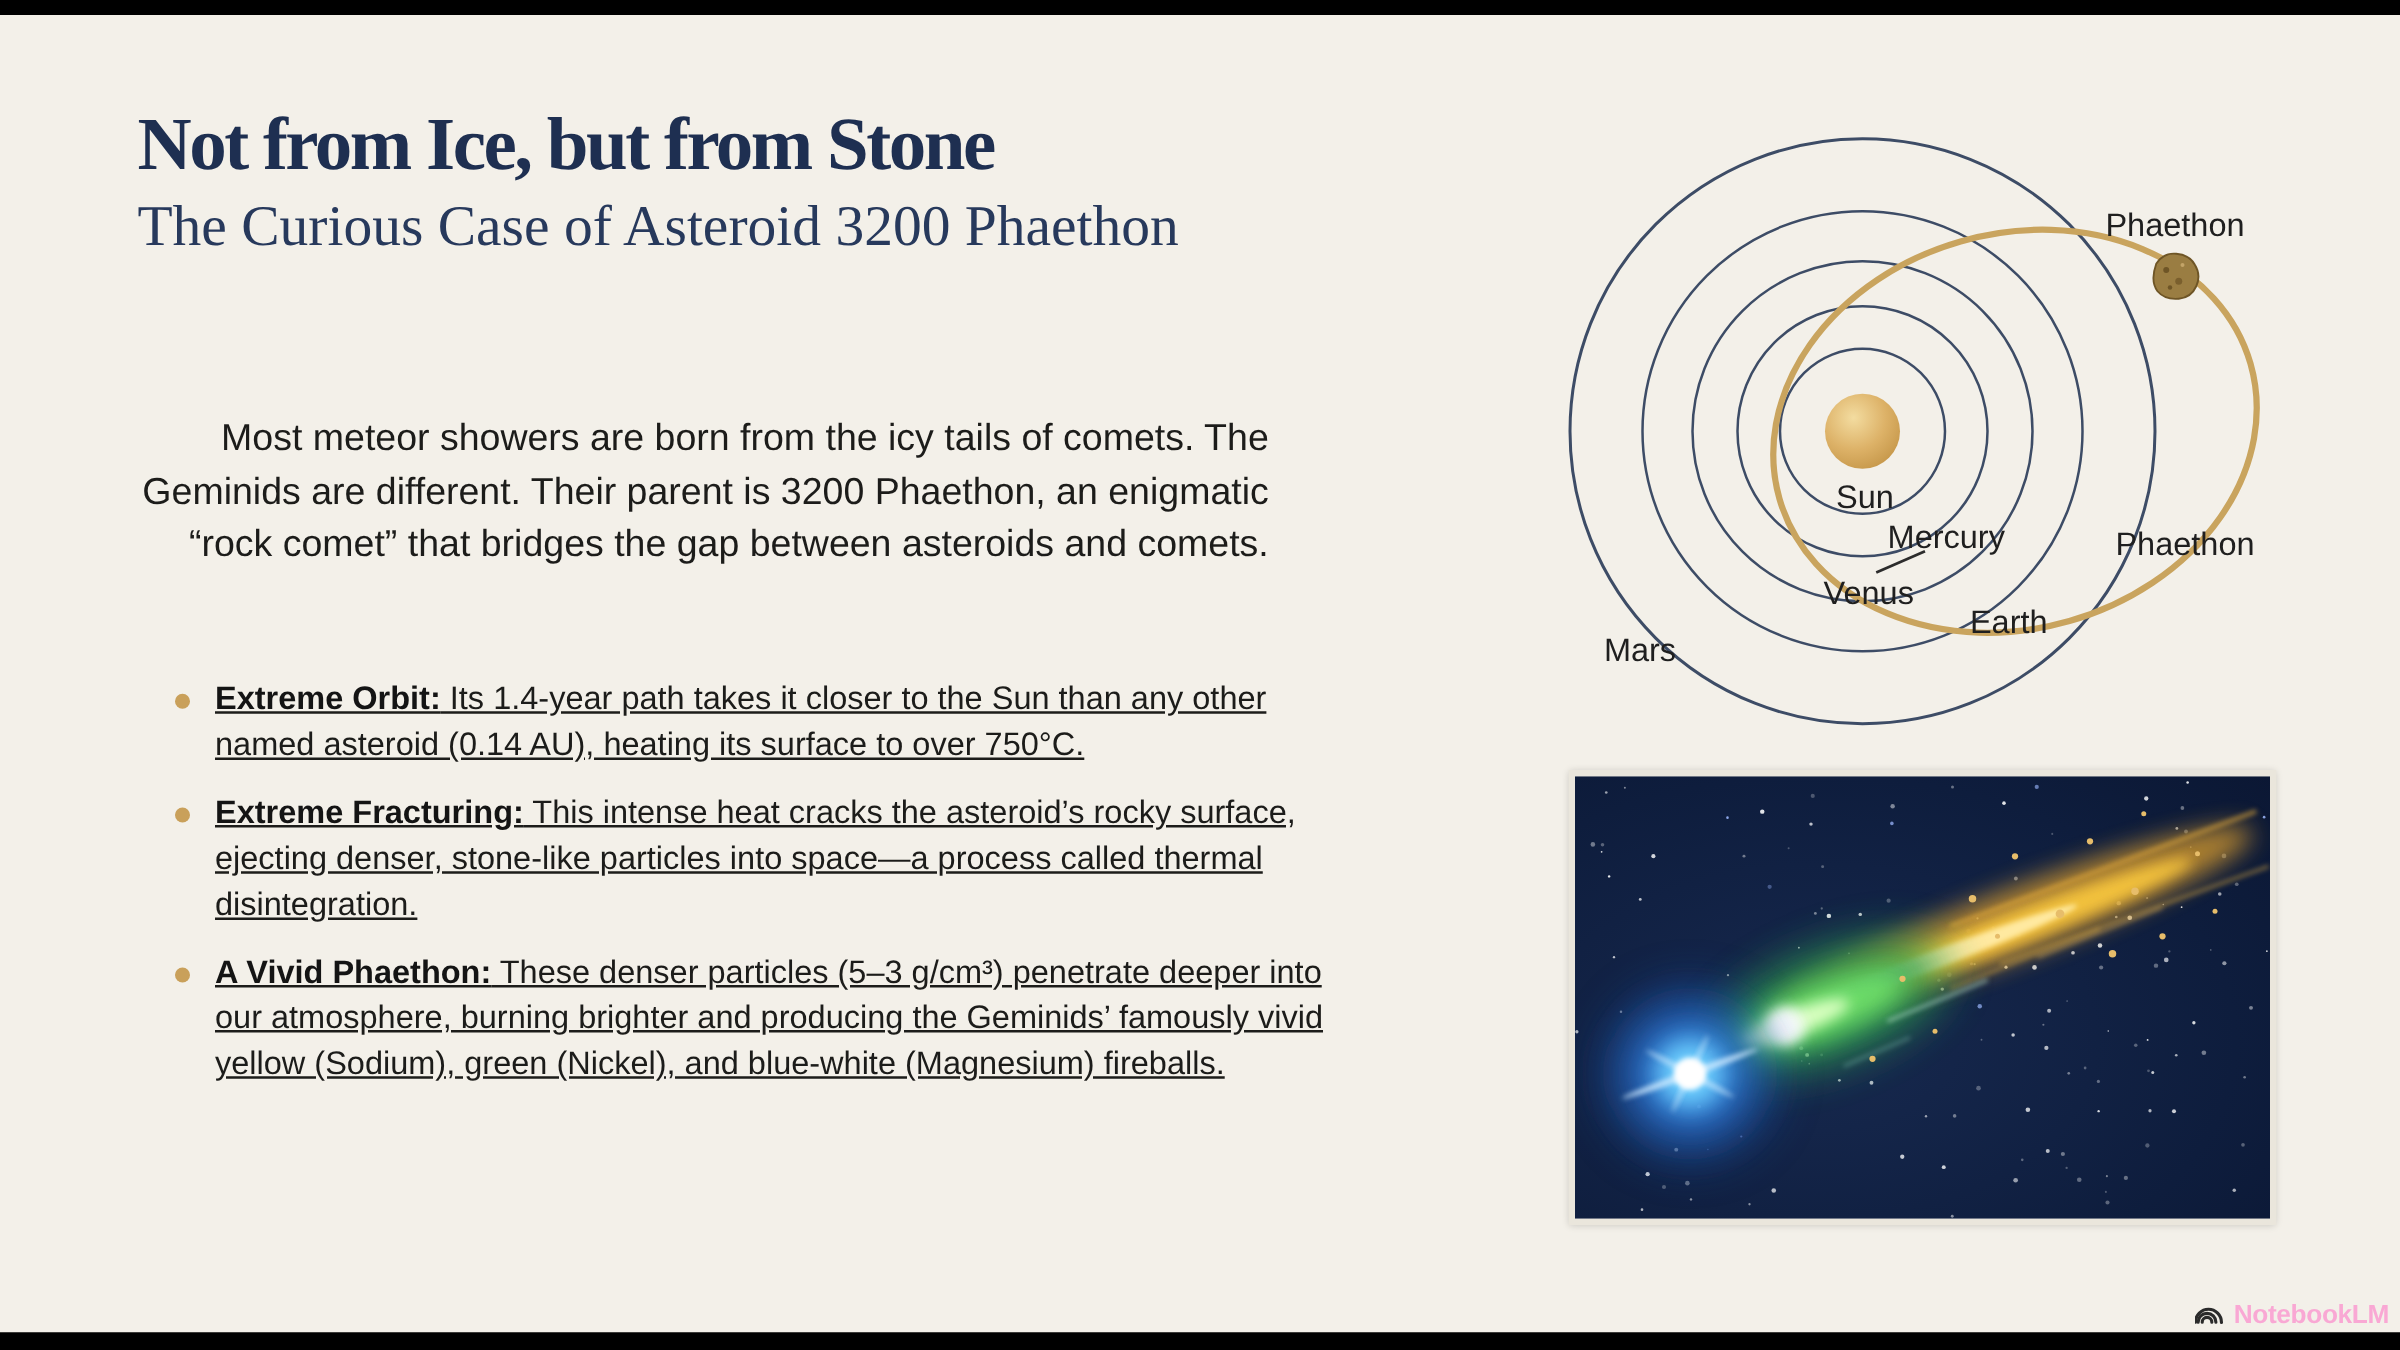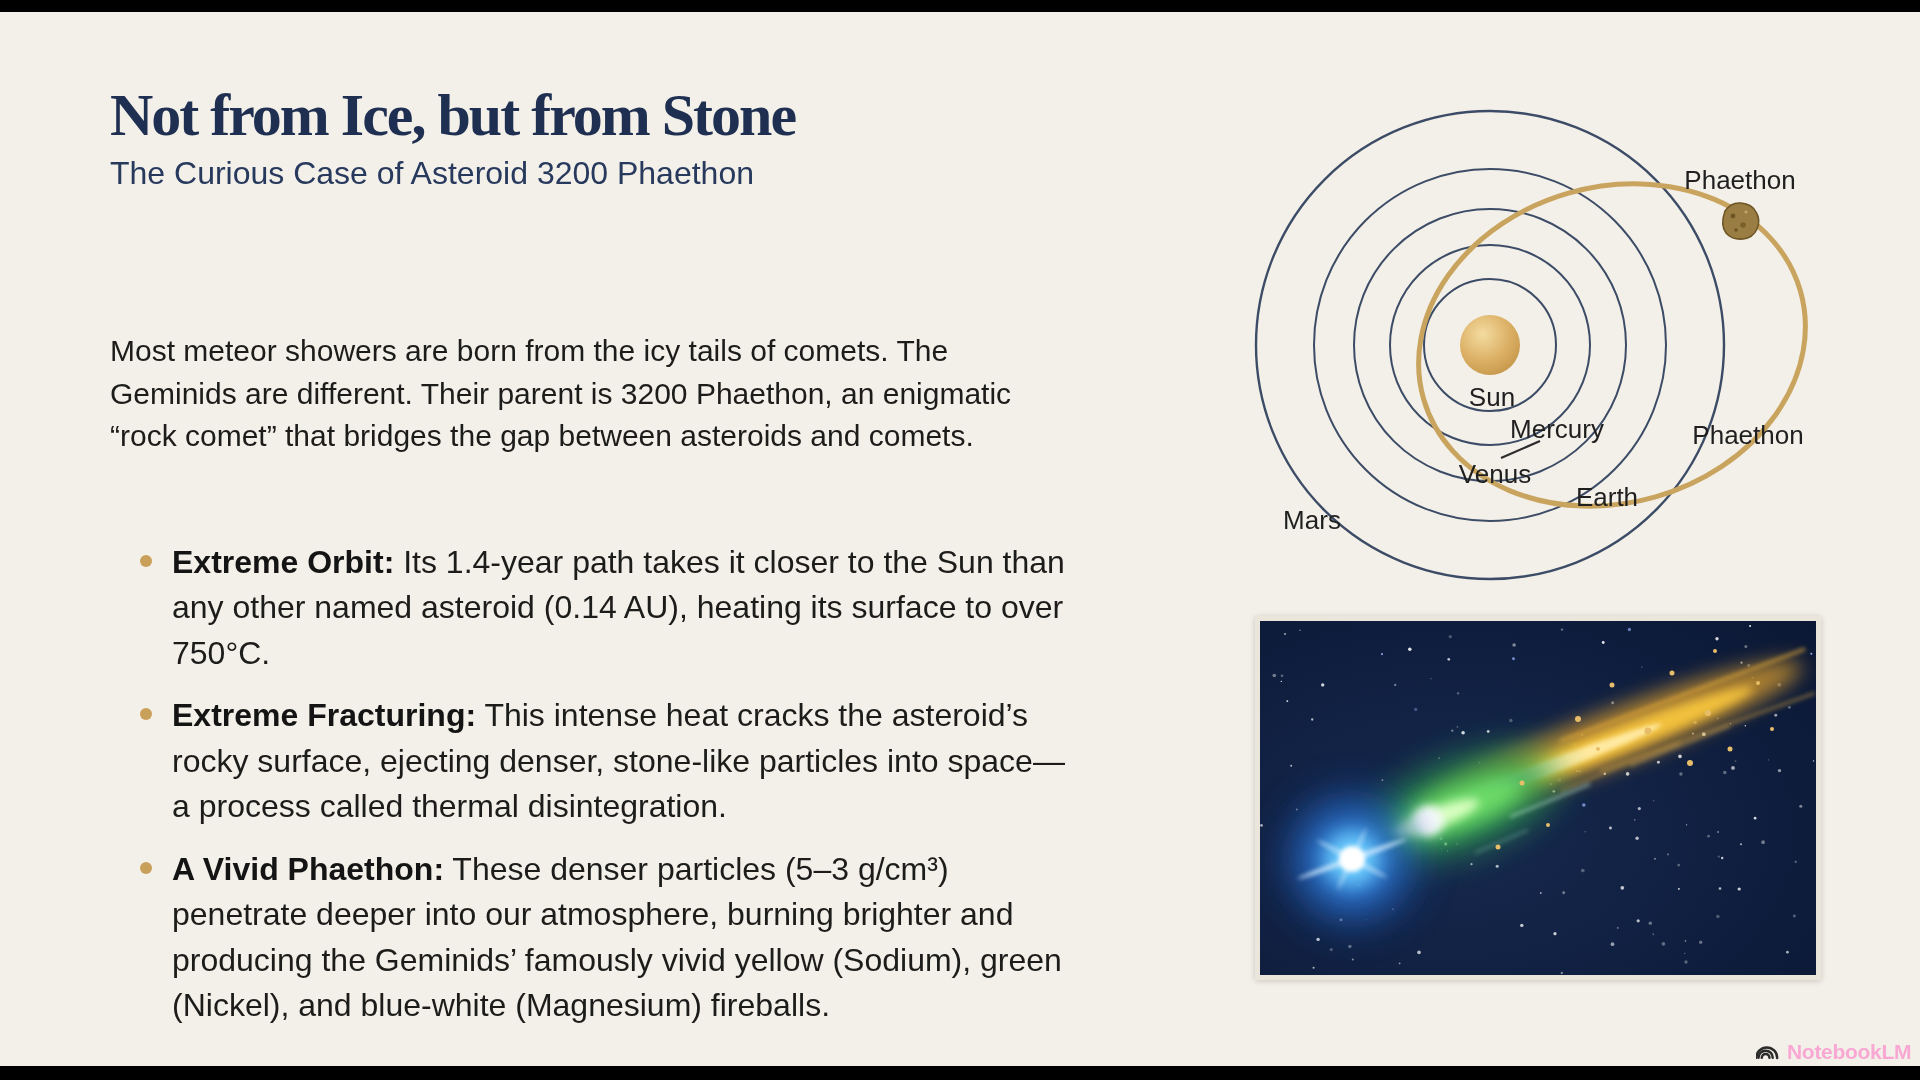--- a/index.html
+++ b/index.html
@@ -6,29 +6,29 @@
   .stage{position:relative;width:1920px;height:1080px;overflow:hidden;background:#000;
          font-family:"Liberation Sans",sans-serif;}
   .slide{position:absolute;left:0;right:0;top:12px;bottom:14px;background:#F3F0E9;}
   .bar{position:absolute;left:0;right:0;background:#000;}
   .bar.top{top:0;height:12px;}
   .bar.bottom{bottom:0;height:14px;}
 
   .title-block{position:absolute;left:110px;top:84px;width:1120px;}
   h1.slide-title{margin:0;font-family:"Liberation Serif",serif;font-weight:700;
       font-size:60px;line-height:1.04;letter-spacing:-2px;color:#1E2F51;}
-  h2.slide-subtitle{margin:10px 0 0 0;font-family:Liberation Sans, sans-serif;font-weight:400;
-      font-size:32px;line-height:1.1;color:#27395C;}
+  h2.slide-subtitle{margin:10px 0 0 0;font-family:Liberation Serif, serif;font-weight:400;
+      font-size:46px;line-height:1.1;color:#27395C;}
 
   .intro{position:absolute;left:110px;top:330px;width:905px;
-      font-size:30px;line-height:1.42;color:#1c1c1a;}
+      font-size:30px;line-height:1.42;color:#1c1c1a;text-align:right;}
 
   ul.bullets{position:absolute;left:138px;top:540px;width:940px;margin:0;padding:0;list-style:none;}
   ul.bullets li{position:relative;padding-left:34px;margin-bottom:17px;
-      font-size:32px;line-height:1.42;color:#1c1c1a;}
+      font-size:26px;line-height:1.42;color:#1c1c1a;text-decoration:underline;}
   .bullet-dot{position:absolute;left:2px;top:15px;width:12px;height:12px;border-radius:50%;
       background:#C9A05A;}
   .bullet-lead{font-weight:700;color:#141414;}
 
   .orbit-svg{position:absolute;left:1240px;top:88px;width:590px;height:500px;}
   .orbit-label{font-family:"Liberation Sans",sans-serif;font-size:26px;fill:#1f1f1f;}
 
   .meteor-panel{position:absolute;left:1255px;top:616px;width:556px;height:354px;
       border:5px solid #EAE6DC;box-shadow:0 1px 6px rgba(0,0,0,.18);}
   .meteor-panel svg{display:block;width:556px;height:354px;}

